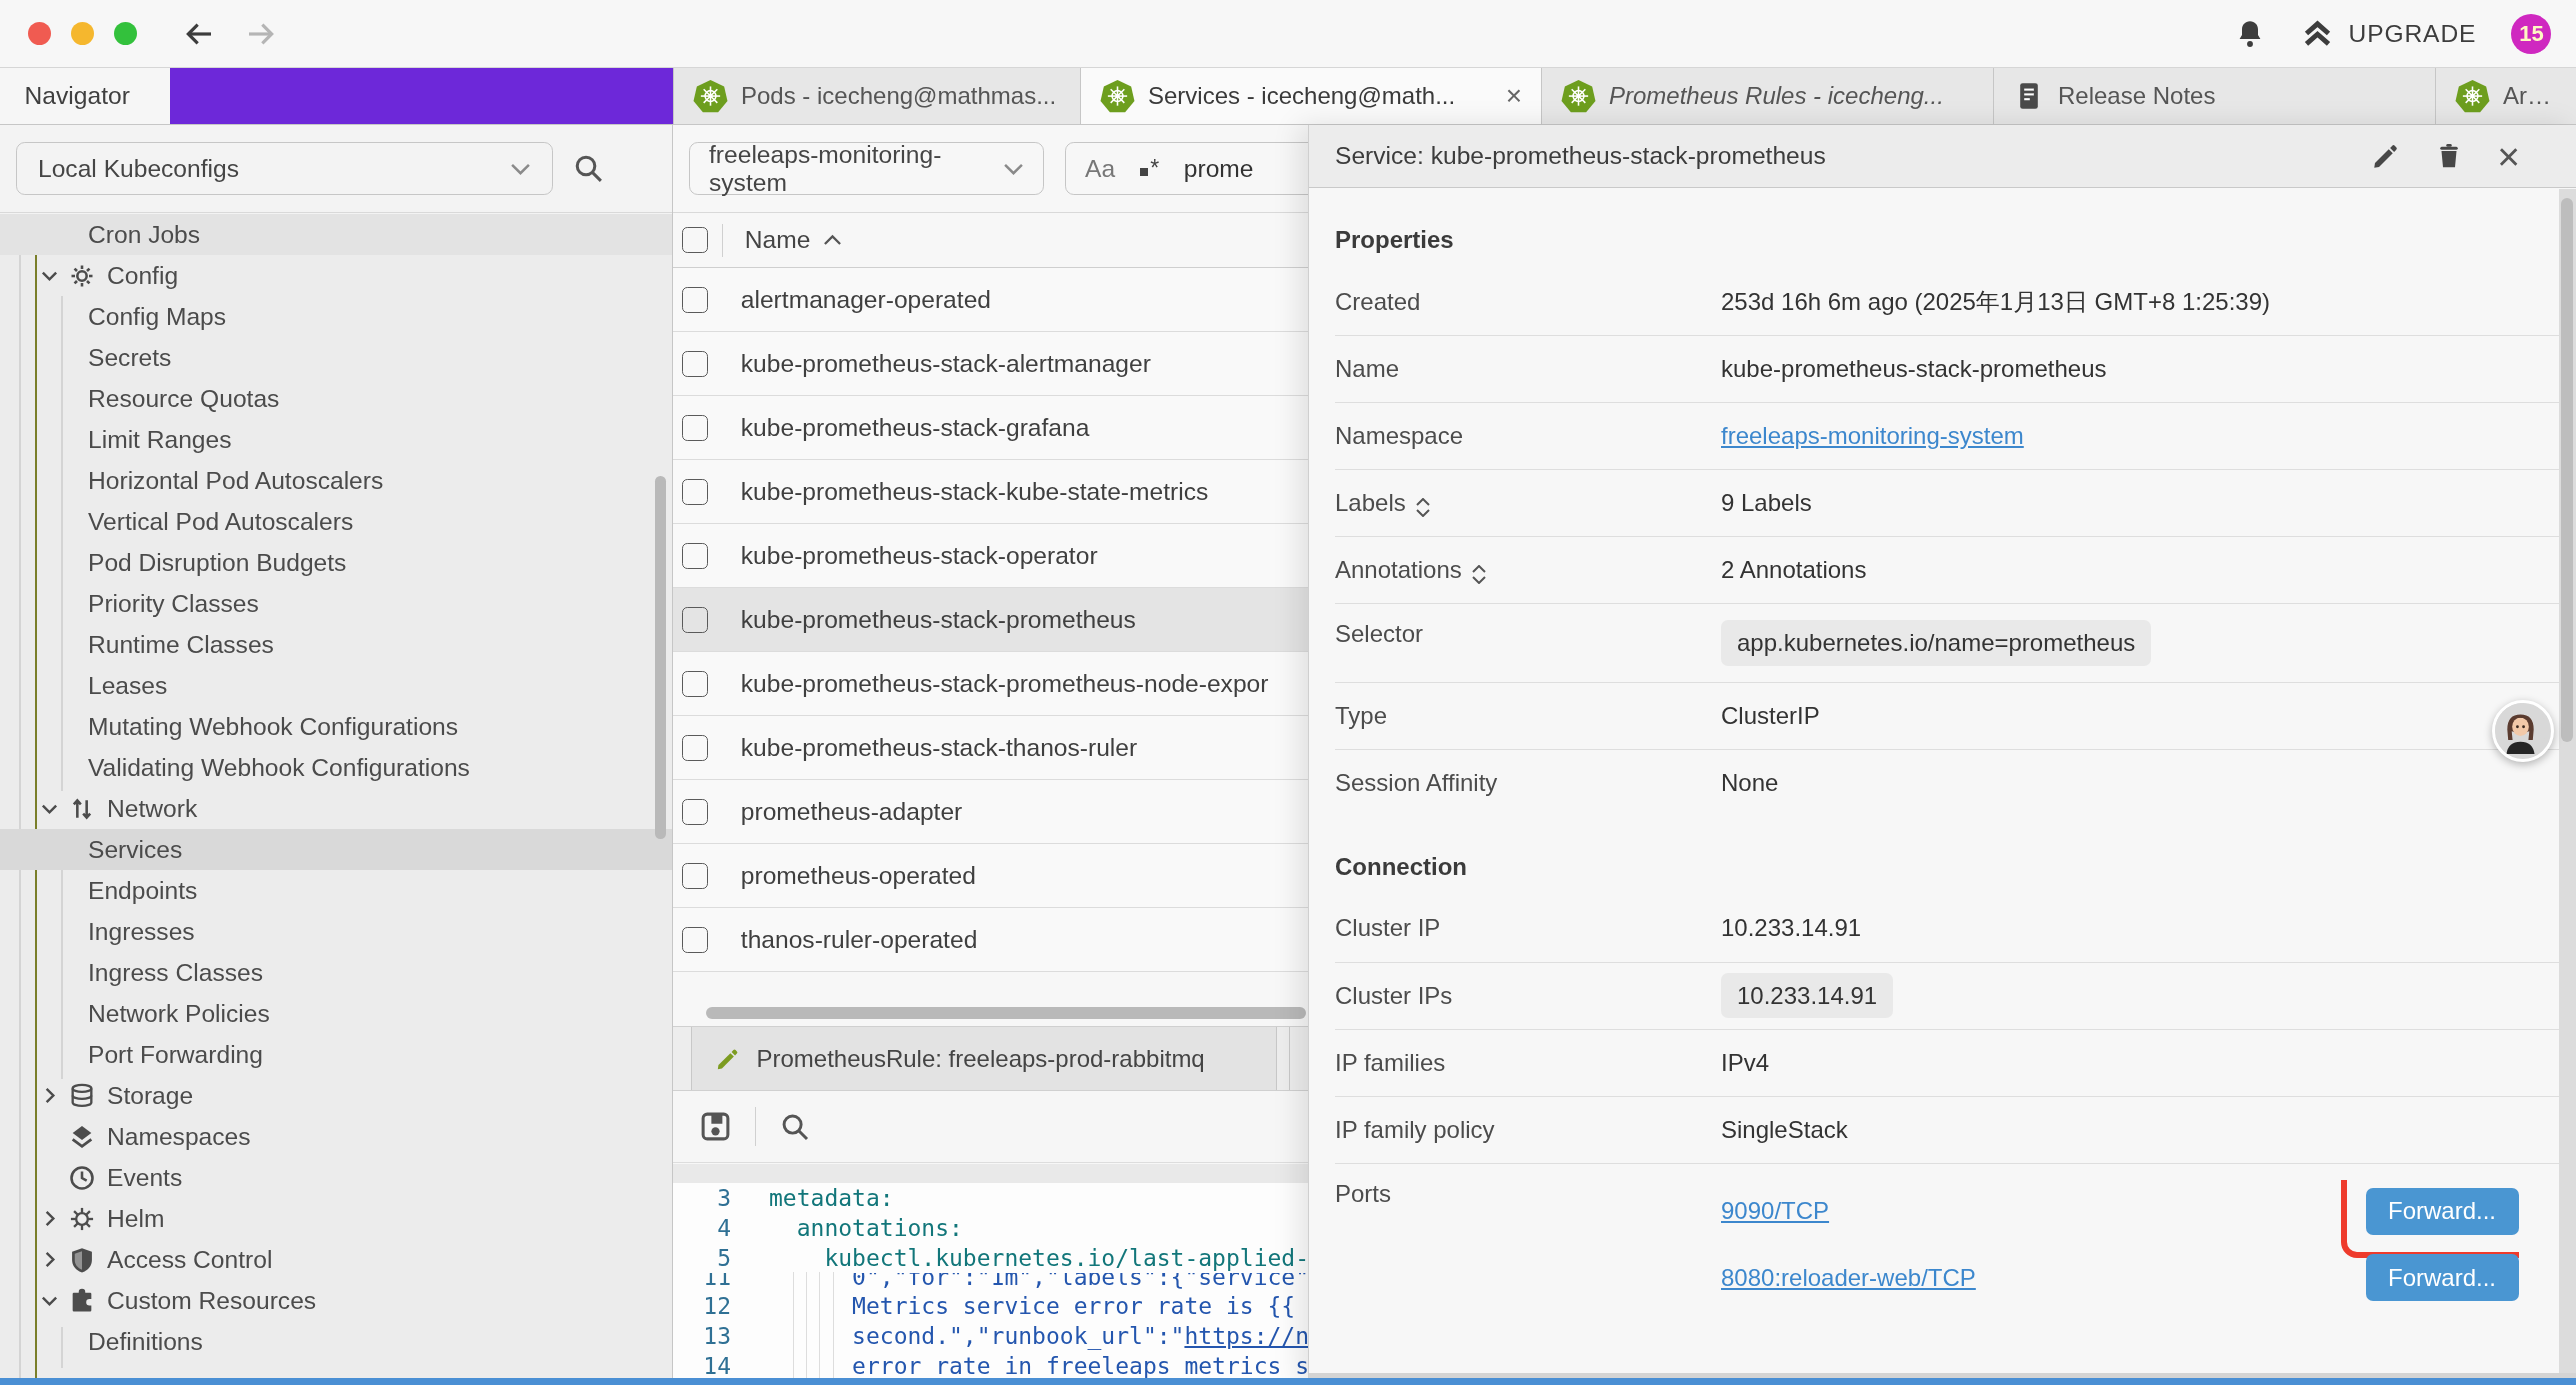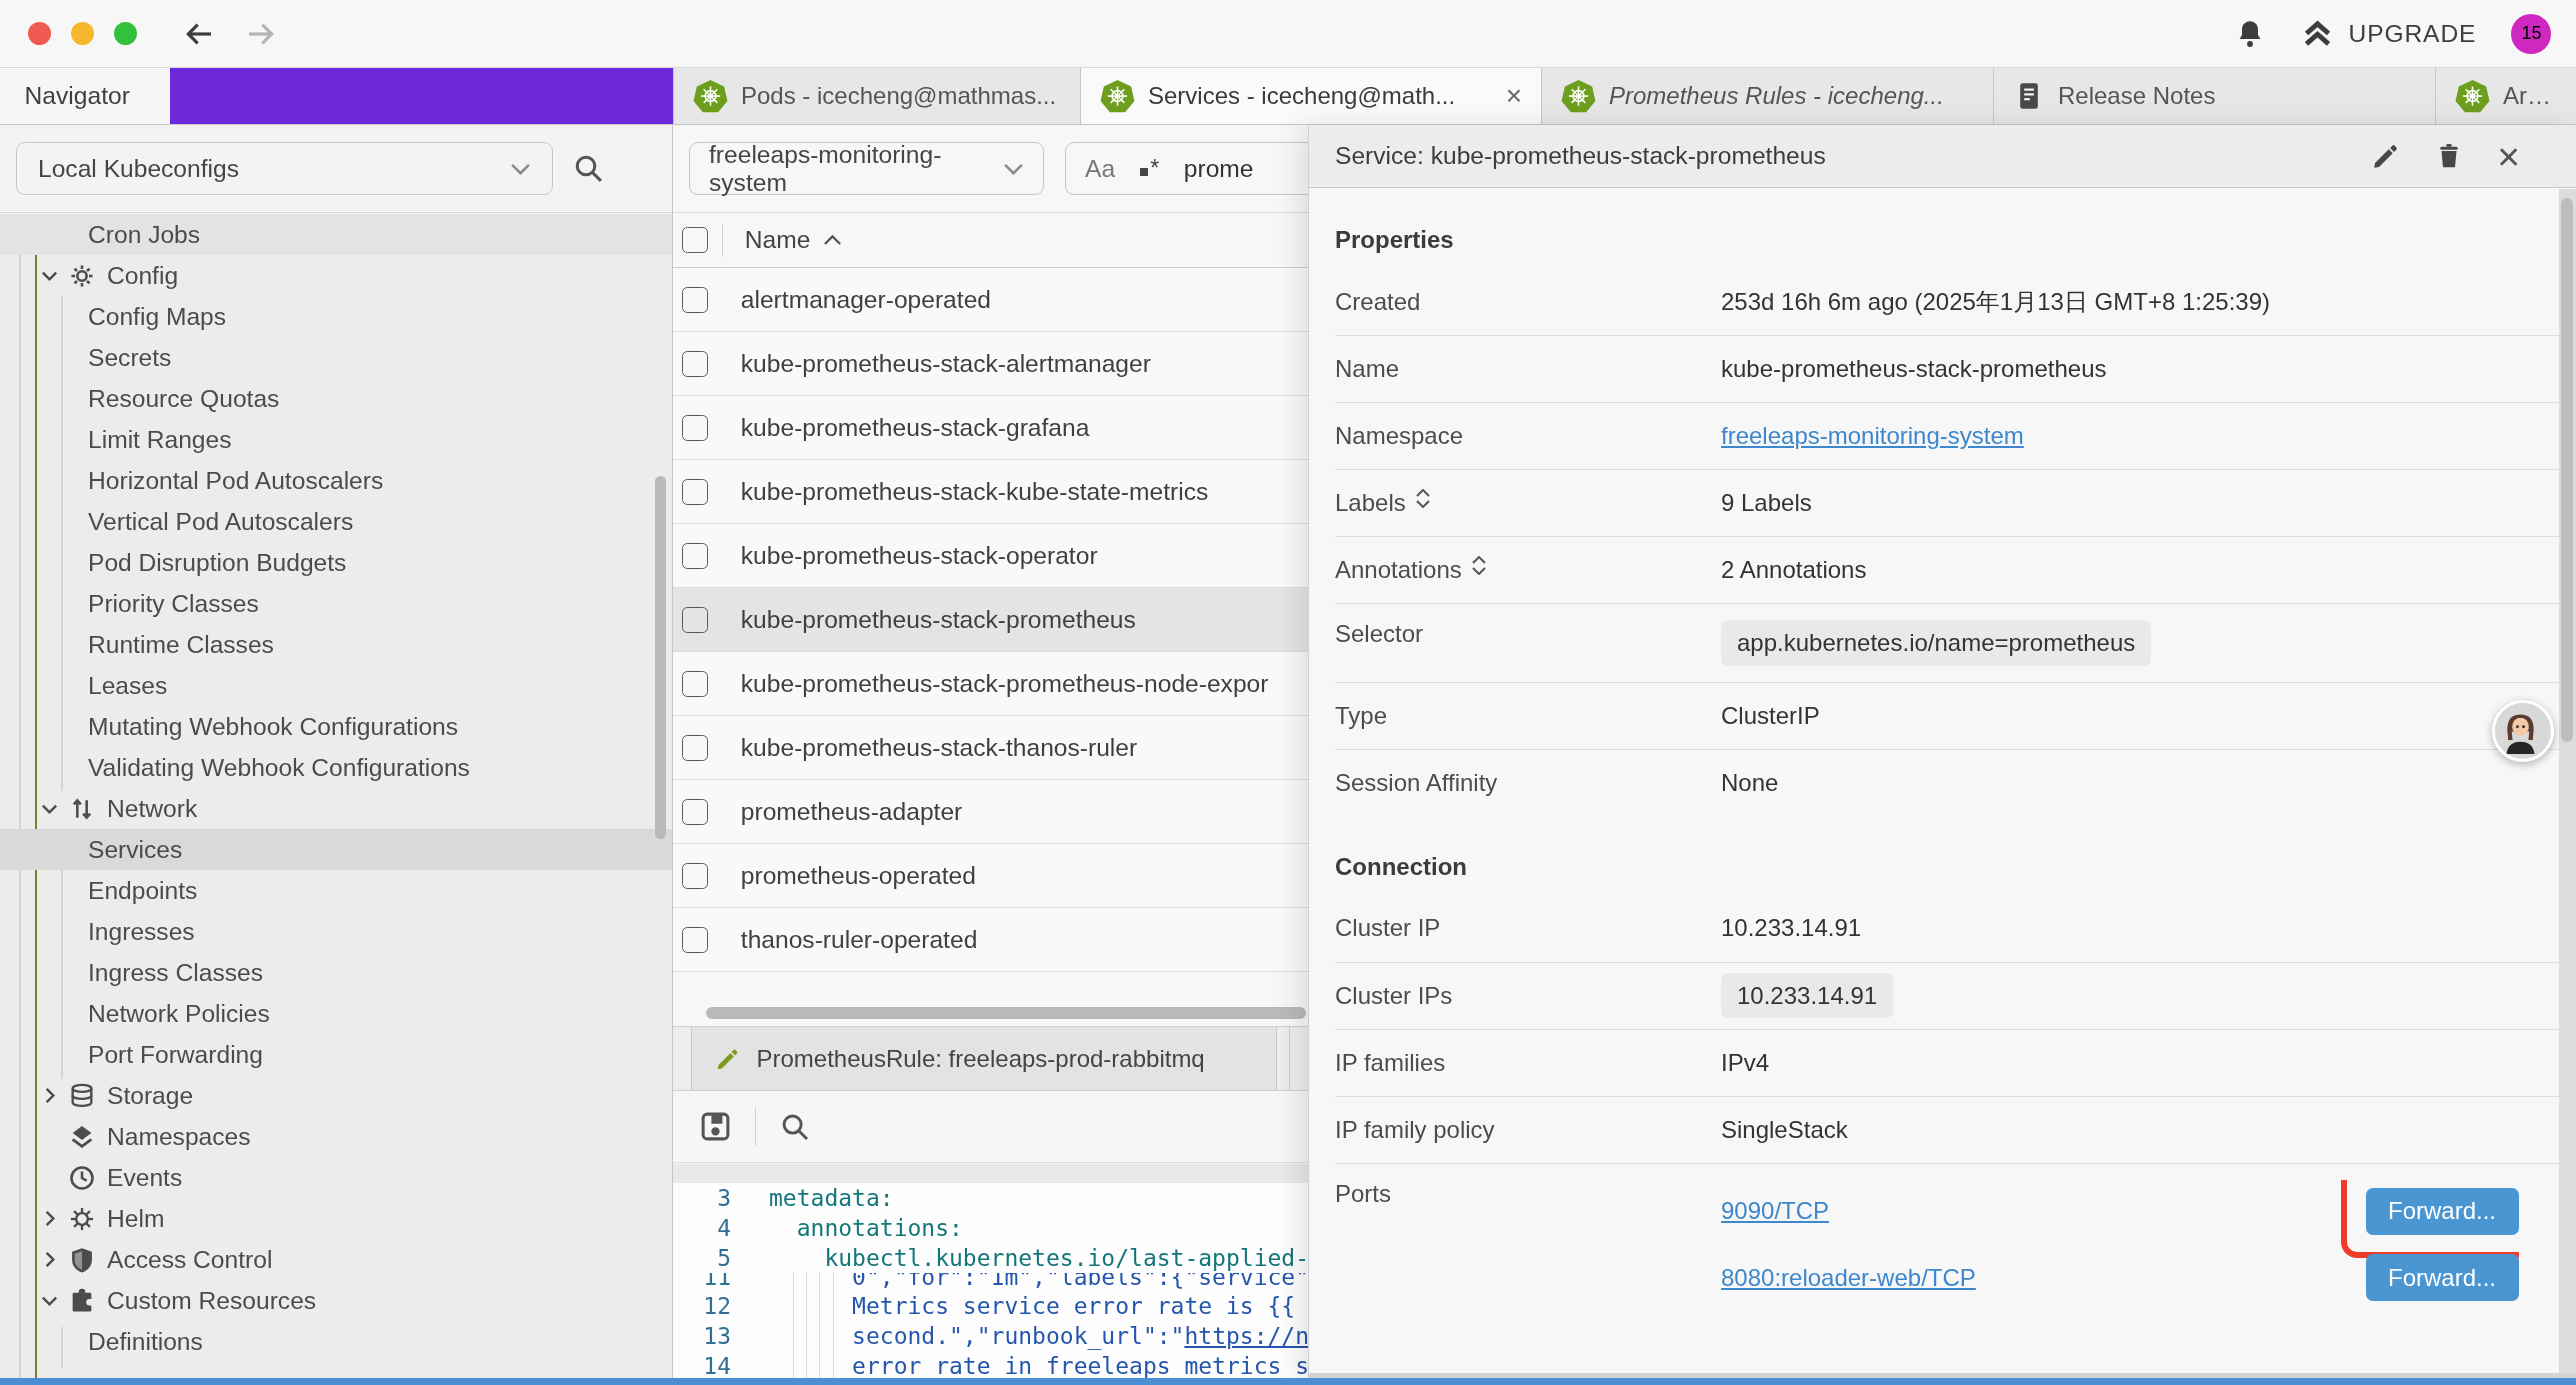--- a/index.html
+++ b/index.html
@@ -11,22 +11,22 @@
   svg{display:block}
   
   .topbar{position:absolute;left:0;top:0;right:0;height:67px;background:#f7f7f7;
     border-bottom:0.9px solid #d6d6d6;display:flex;align-items:center;}
   .lights{display:flex;gap:20px;margin-left:28px;}
   .light{width:23px;height:23px;border-radius:50%;}
   .l-red{background:#f05b51}.l-yellow{background:#f5b72e}.l-green{background:#33c13c}
   .navarrows{display:flex;gap:30px;margin-left:46px;}
   .tb-right{margin-left:auto;display:flex;align-items:center;gap:35px;margin-right:24.6px;}
   .upgrade{display:flex;align-items:center;gap:14px;font-size:24.6px;letter-spacing:0.9px;color:#3d3d3d;}
-  .badge15{width:40px;height:40px;border-radius:50%;background:#cf28c0;color:#000000;
-    font-size:18px;font-weight:normal;display:flex;align-items:center;justify-content:center;}
+  .badge15{width:40px;height:40px;border-radius:50%;background:#cf28c0;color:#fef9c3;
+    font-size:22px;font-weight:bold;display:flex;align-items:center;justify-content:center;}
   
   .tabsrow{position:absolute;left:0;top:68px;right:0;height:56px;background:#e7e7e7;
     border-bottom:0.9px solid #c6c6c6;display:flex;}
   .nav-header{width:673px;flex:0 0 673px;display:flex;border-right:0.9px solid #c6c6c6;background:#6d28d9;}
   .nav-tab{width:145px;background:#f6f6f6;display:flex;align-items:center;padding-left:24.6px;
     font-size:24.6px;color:#3f3f3f;}
   .main-tabs{flex:1;display:flex;overflow:hidden;}
   .tab{display:flex;align-items:center;gap:13px;padding:0 19px;border-right:0.9px solid #c6c6c6;
     font-size:24px;color:#555;background:#e7e7e7;box-sizing:border-box;flex:0 0 auto;overflow:hidden;white-space:nowrap;}
   .tab.active{background:#fafafa;position:relative;color:#3a3a3a;}
@@ -104,21 +104,21 @@
   .dheader{height:63px;background:#ececec;border-bottom:0.9px solid #c9c9c9;display:flex;align-items:center;
     padding:0 26px;box-sizing:border-box;}
   .dtitle{font-size:24.6px;font-weight:normal;color:#3c3c3c;}
   .dh-icons{margin-left:auto;display:flex;align-items:center;gap:33px;margin-right:30px;}
   .dh-close{font-size:39px;color:#555;line-height:1;}
   .dbody{position:absolute;left:0;top:64px;right:17.5px;bottom:12.3px;overflow:hidden;padding-left:26px;}
   .dsection{font-size:24px;font-weight:bold;color:#3b3b3b;margin:37px 0 14px 0;}
   .drow{display:flex;align-items:center;min-height:67px;padding-right:40px;box-sizing:border-box;}
   .drow + .drow{border-top:1.8px solid #dedede;}
   .drow.tall{align-items:flex-start;padding-top:16px;padding-bottom:16px;}
-  .dlabel{width:386px;flex:0 0 386px;font-size:24px;color:#4c4c4c;display:flex;align-items:flex-start;gap:10.5px;}
+  .dlabel{width:386px;flex:0 0 386px;font-size:24px;color:#4c4c4c;display:flex;align-items:flex-end;gap:10.5px;}
   .dvalue{flex:1;font-size:24px;color:#333;overflow:hidden;white-space:nowrap;}
   .badge{background:#e9e9e9;border-radius:7px;padding:8.8px 16px;display:inline-block;}
   .badgestack{display:flex;flex-direction:column;align-items:flex-start;text-align:right;}
   .link{color:#3c87cd;text-decoration:underline;}
   .portline{display:flex;align-items:center;height:63px;}
   .portline + .portline{margin-top:3.5px;}
   .fwd-wrap{margin-left:auto;position:relative;}
   .forward{width:153px;height:47px;background:#4a96d2;color:#fff;border:none;border-radius:7px;
     font-size:24px;font-family:inherit;}
   .fwd-wrap.annotated::before{content:"";position:absolute;left:-24.6px;right:-16px;top:-23px;bottom:-23px;

